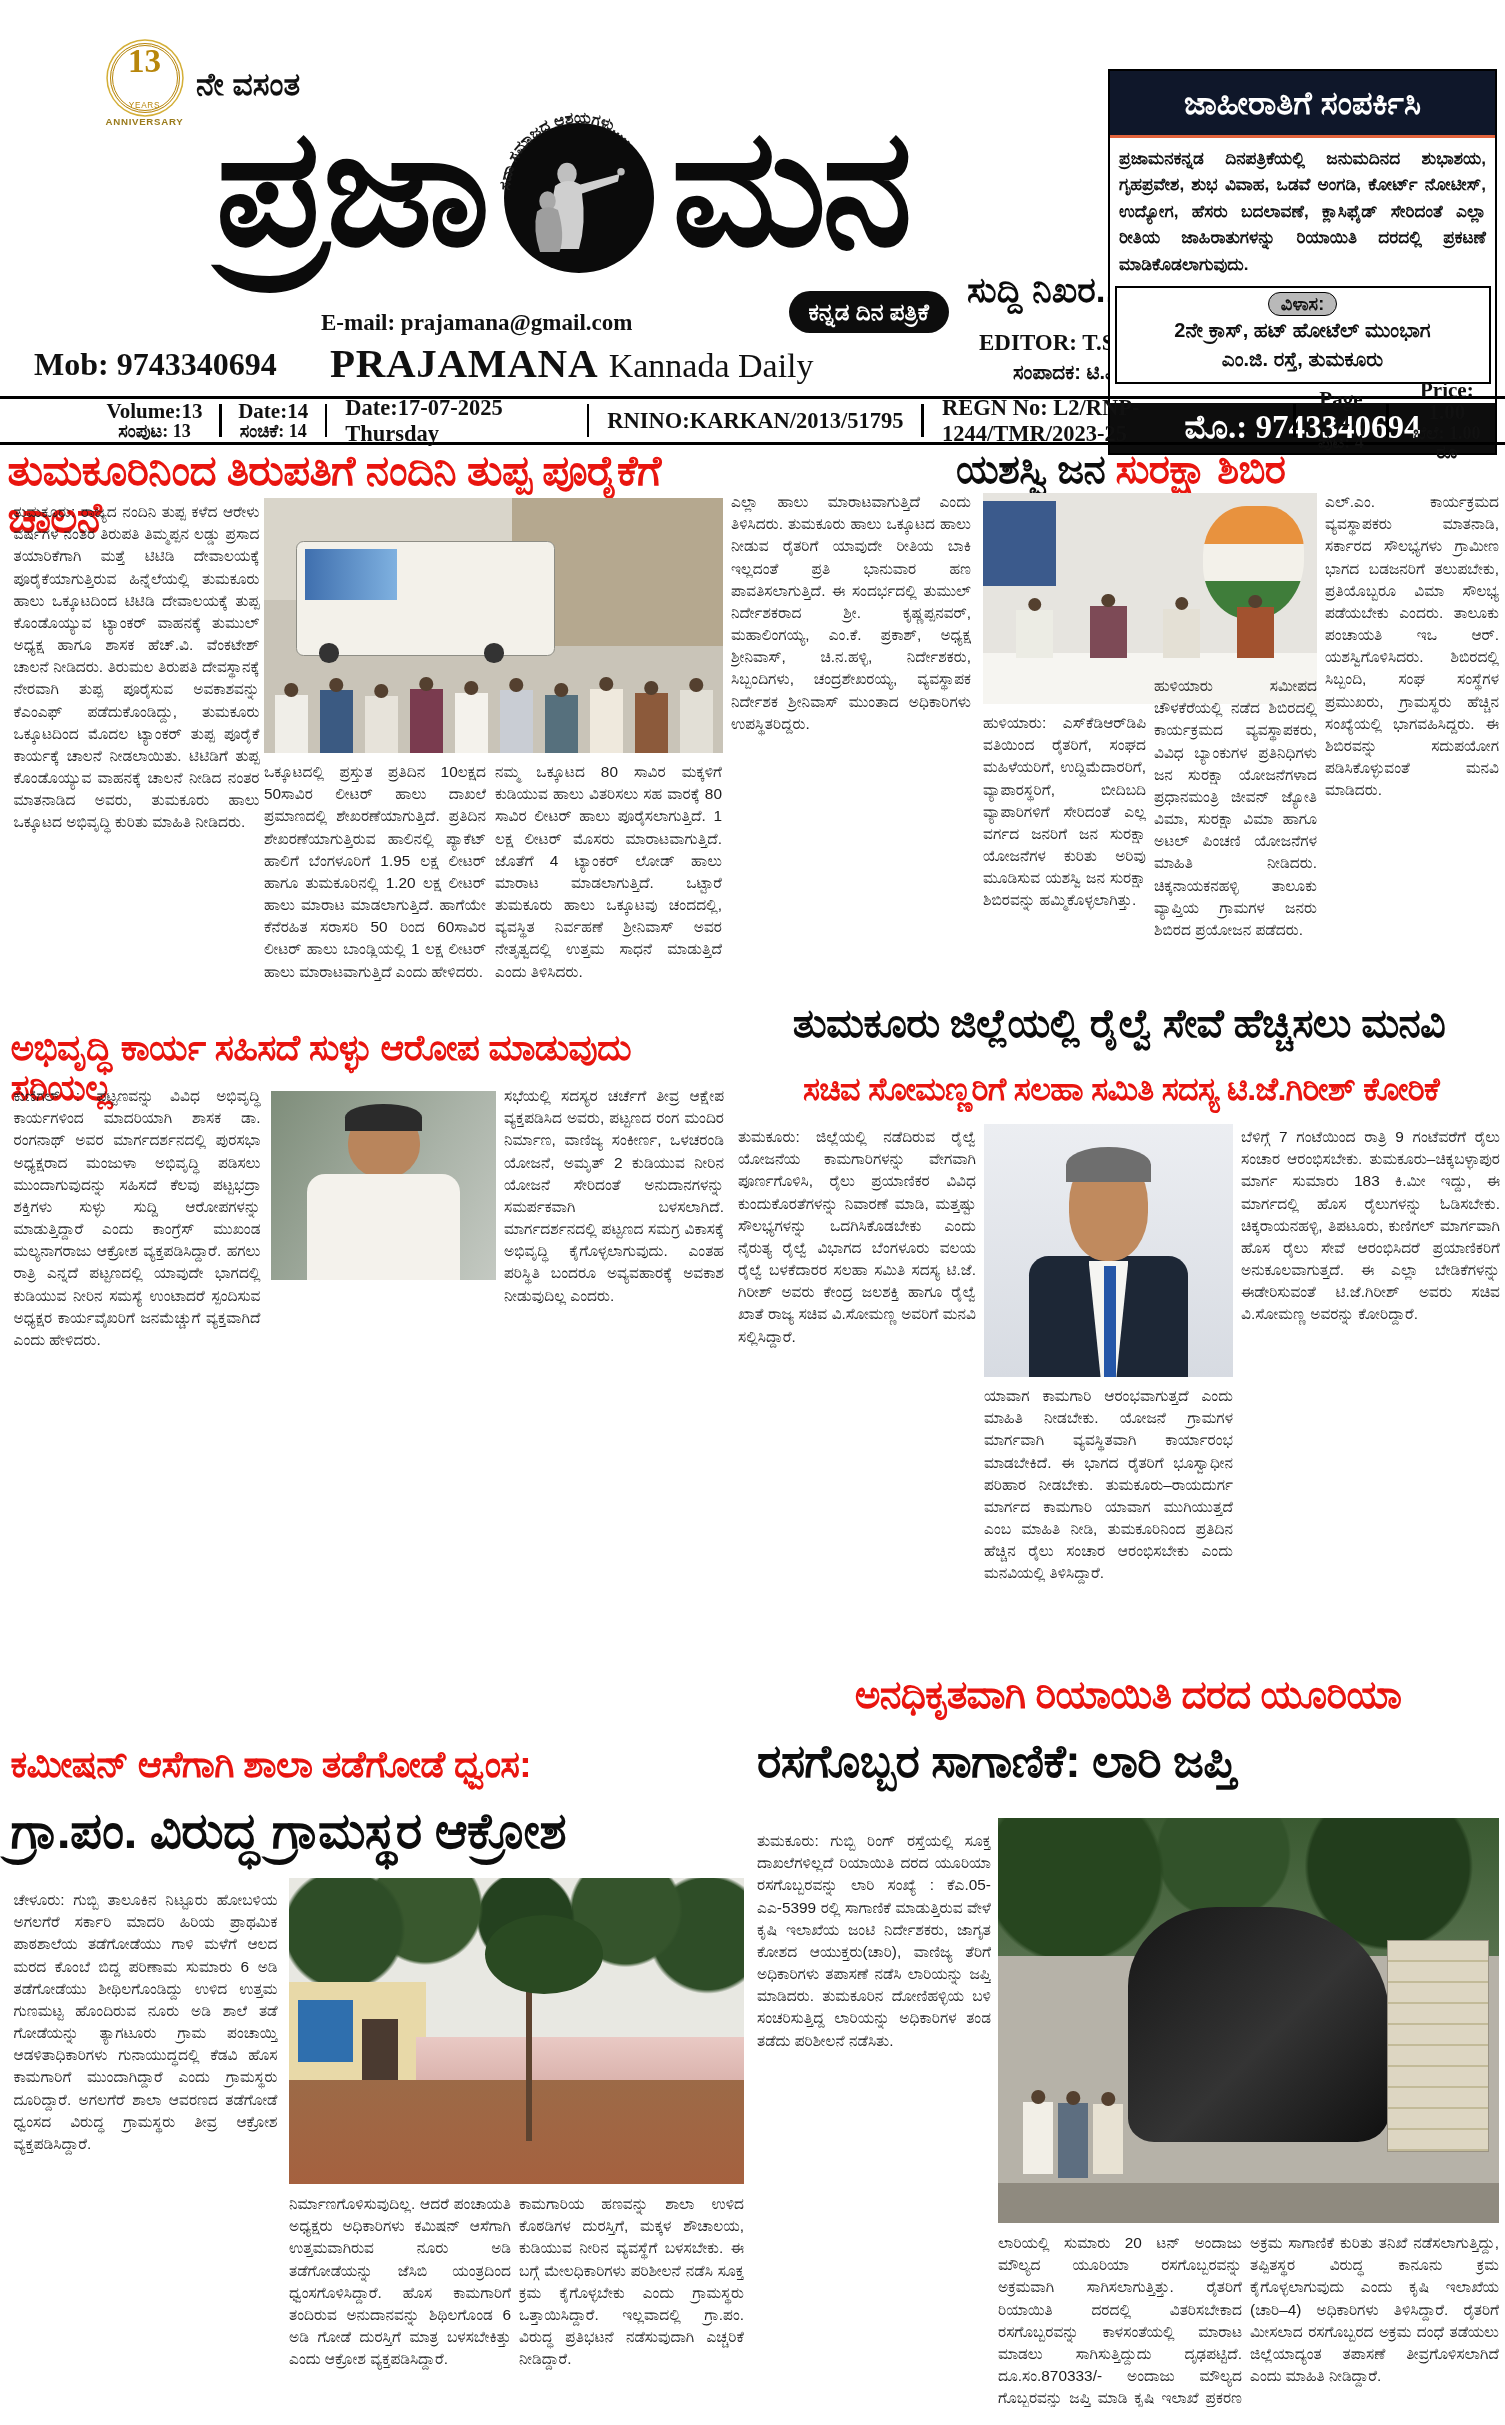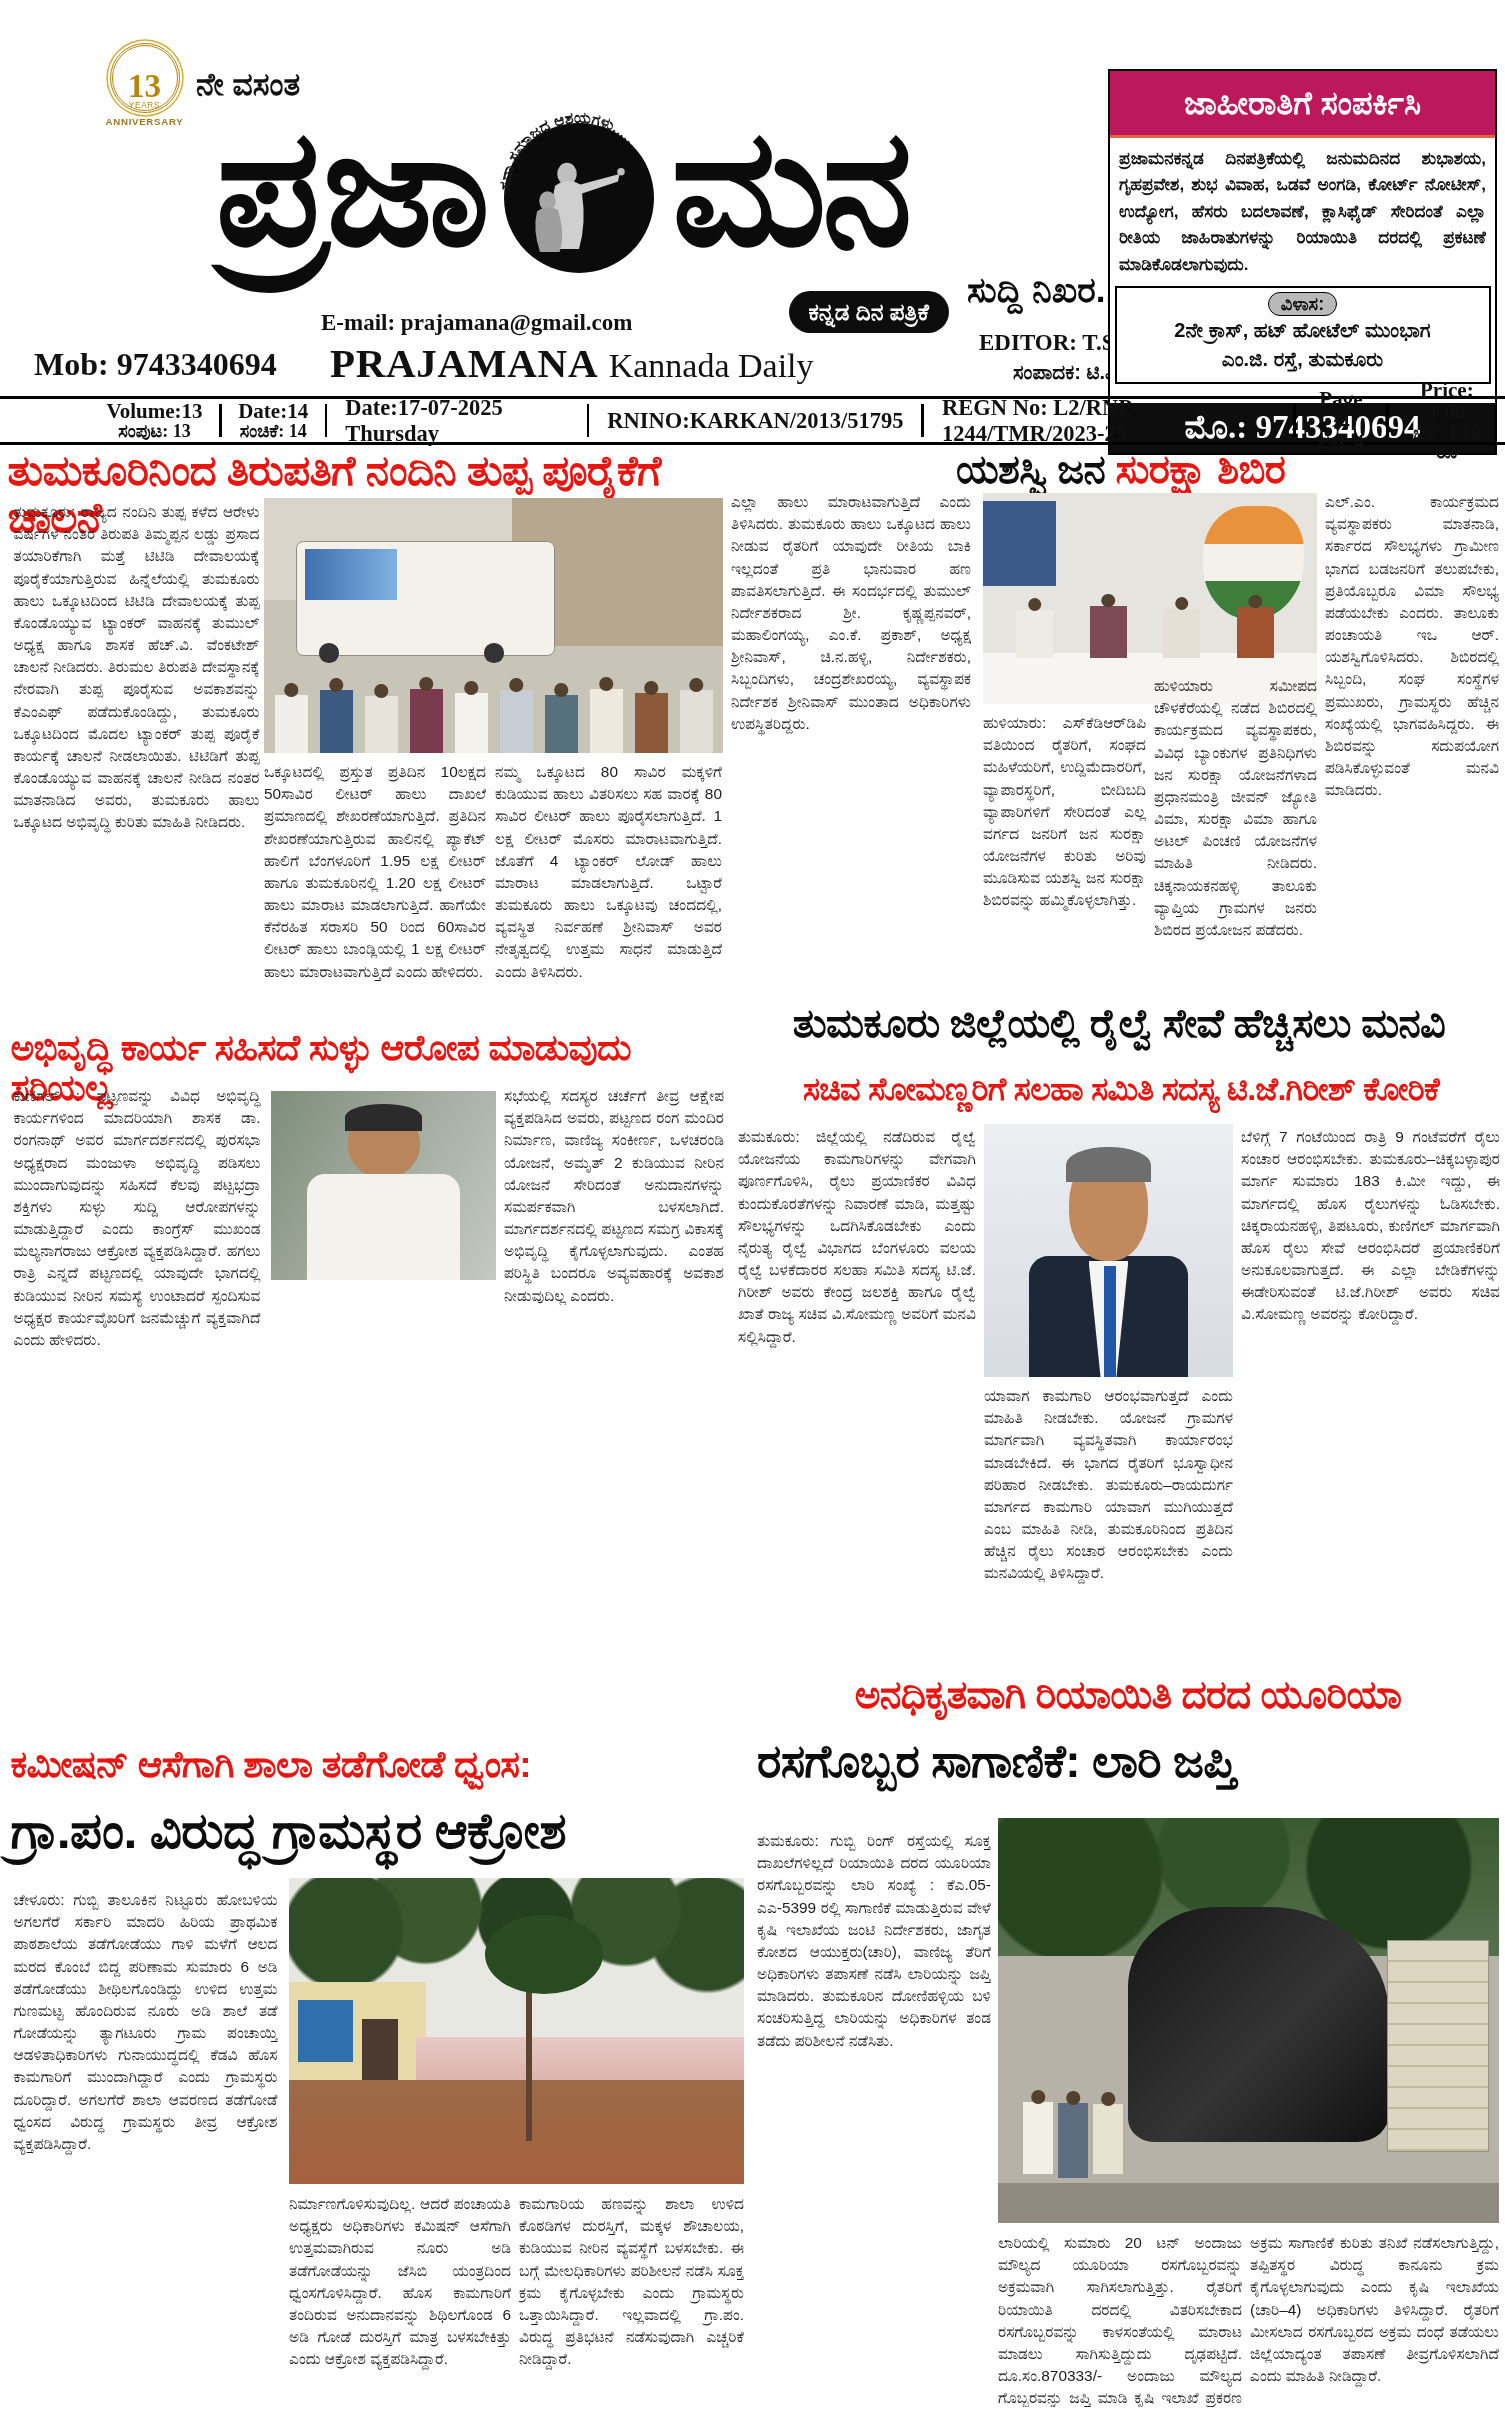--- a/index.html
+++ b/index.html
@@ -2,21 +2,21 @@
 <html style="font-size:12px"><head>
 <meta charset="utf-8">
 <style>
   html,body{margin:0;padding:0;background:#fff;}
   .page{position:relative;width:1505px;height:2426px;background:#fff;overflow:hidden;
         font-family:"Liberation Sans", sans-serif;color:#111;}
   .abs{position:absolute;}
   
   .anniv{left:96px;top:43px;width:97px;text-align:center;}
   .anniv-circle{width:64px;height:64px;margin:0 auto;border:3px double #b8860b;border-radius:50%;
-    display:flex;flex-direction:column;align-items:center;justify-content:flex-end;color:#b8860b;
+    display:flex;flex-direction:column;align-items:center;justify-content:space-between;color:#b8860b;
     box-shadow:0 0 0 2.2px #fff,0 0 0 3.7px #d4af37;}
   .anniv-num{font-size:33px;font-weight:bold;line-height:30px;font-family:"Liberation Serif",serif;}
   .anniv-years{font-size:8.2px;letter-spacing:0.7px;}
   .anniv-txt{font-size:9.7px;color:#9a7b1c;font-weight:bold;margin-top:3px;letter-spacing:0.7px;}
   .vasantha{left:196px;top:66px;font-size:31.5px;font-weight:900;}
   .mast-title{left:22.5px;top:75px;width:1079px;height:225px;display:flex;align-items:center;
     justify-content:center;gap:3px;}
   .mast-title .big{font-size:163px;font-weight:900;color:#0b0b0b;line-height:210px;letter-spacing:-4.5px;}
   .emblem{width:180px;height:180px;flex:0 0 auto;position:relative;top:4.5px;}
   .email-line{left:321px;top:310px;font-size:23px;font-weight:bold;font-family:"Liberation Serif",serif;}
@@ -24,21 +24,21 @@
     padding:7.5px 19.5px;border-radius:24px;}
   .tagline{left:967px;top:270px;font-size:35px;font-weight:900;color:#0b0b0b;}
   .editor-en{left:979px;top:330px;font-size:23px;font-weight:bold;font-family:"Liberation Serif",serif;}
   .editor-kn{left:1013px;top:361px;font-size:20px;font-weight:900;}
   .mob-line{left:34px;top:346px;font-size:32px;font-weight:900;font-family:"Liberation Serif",serif;}
   .paper-name{left:330px;top:339px;font-family:"Liberation Serif",serif;}
   .paper-name .en{font-size:41px;font-weight:900;letter-spacing:0.7px;}
   .paper-name .sub{font-size:34px;font-weight:400;margin-left:10.5px;}
   
   .adbox{left:1108px;top:69px;width:385px;border:2.2px solid #000;background:#fff;}
-  .ad-head{background:#be185d;border-bottom:3.7px solid #e2633c;color:#fff;text-align:center;
+  .ad-head{background:#0f172a;border-bottom:3.7px solid #e2633c;color:#fff;text-align:center;
     font-size:32px;font-weight:900;padding:13.5px 3px;}
   .ad-body{font-size:17px;font-weight:700;line-height:1.56;text-align:justify;padding:7.5px 9px 6px 9px;}
   .ad-addr{border:2.2px solid #000;margin:1.5px 4.5px 0 4.5px;text-align:center;padding:4.5px 3px 7.5px 3px;}
   .ad-addr-label{display:inline-block;background:#b9b9b9;border:1.5px solid #000;border-radius:12px;
     padding:0.7px 12px;font-size:18px;font-weight:900;}
   .ad-addr-line{font-size:20px;font-weight:800;line-height:1.45;}
   .ad-phone{background:#0d0d0d;color:#fff;text-align:center;font-size:33px;font-weight:900;
     font-family:"Liberation Serif",serif;padding:6px 0;margin-top:19px;}
   
   .datebar{left:0;top:396px;width:1505px;height:49px;border-top:3px solid #000;border-bottom:3px solid #000;

